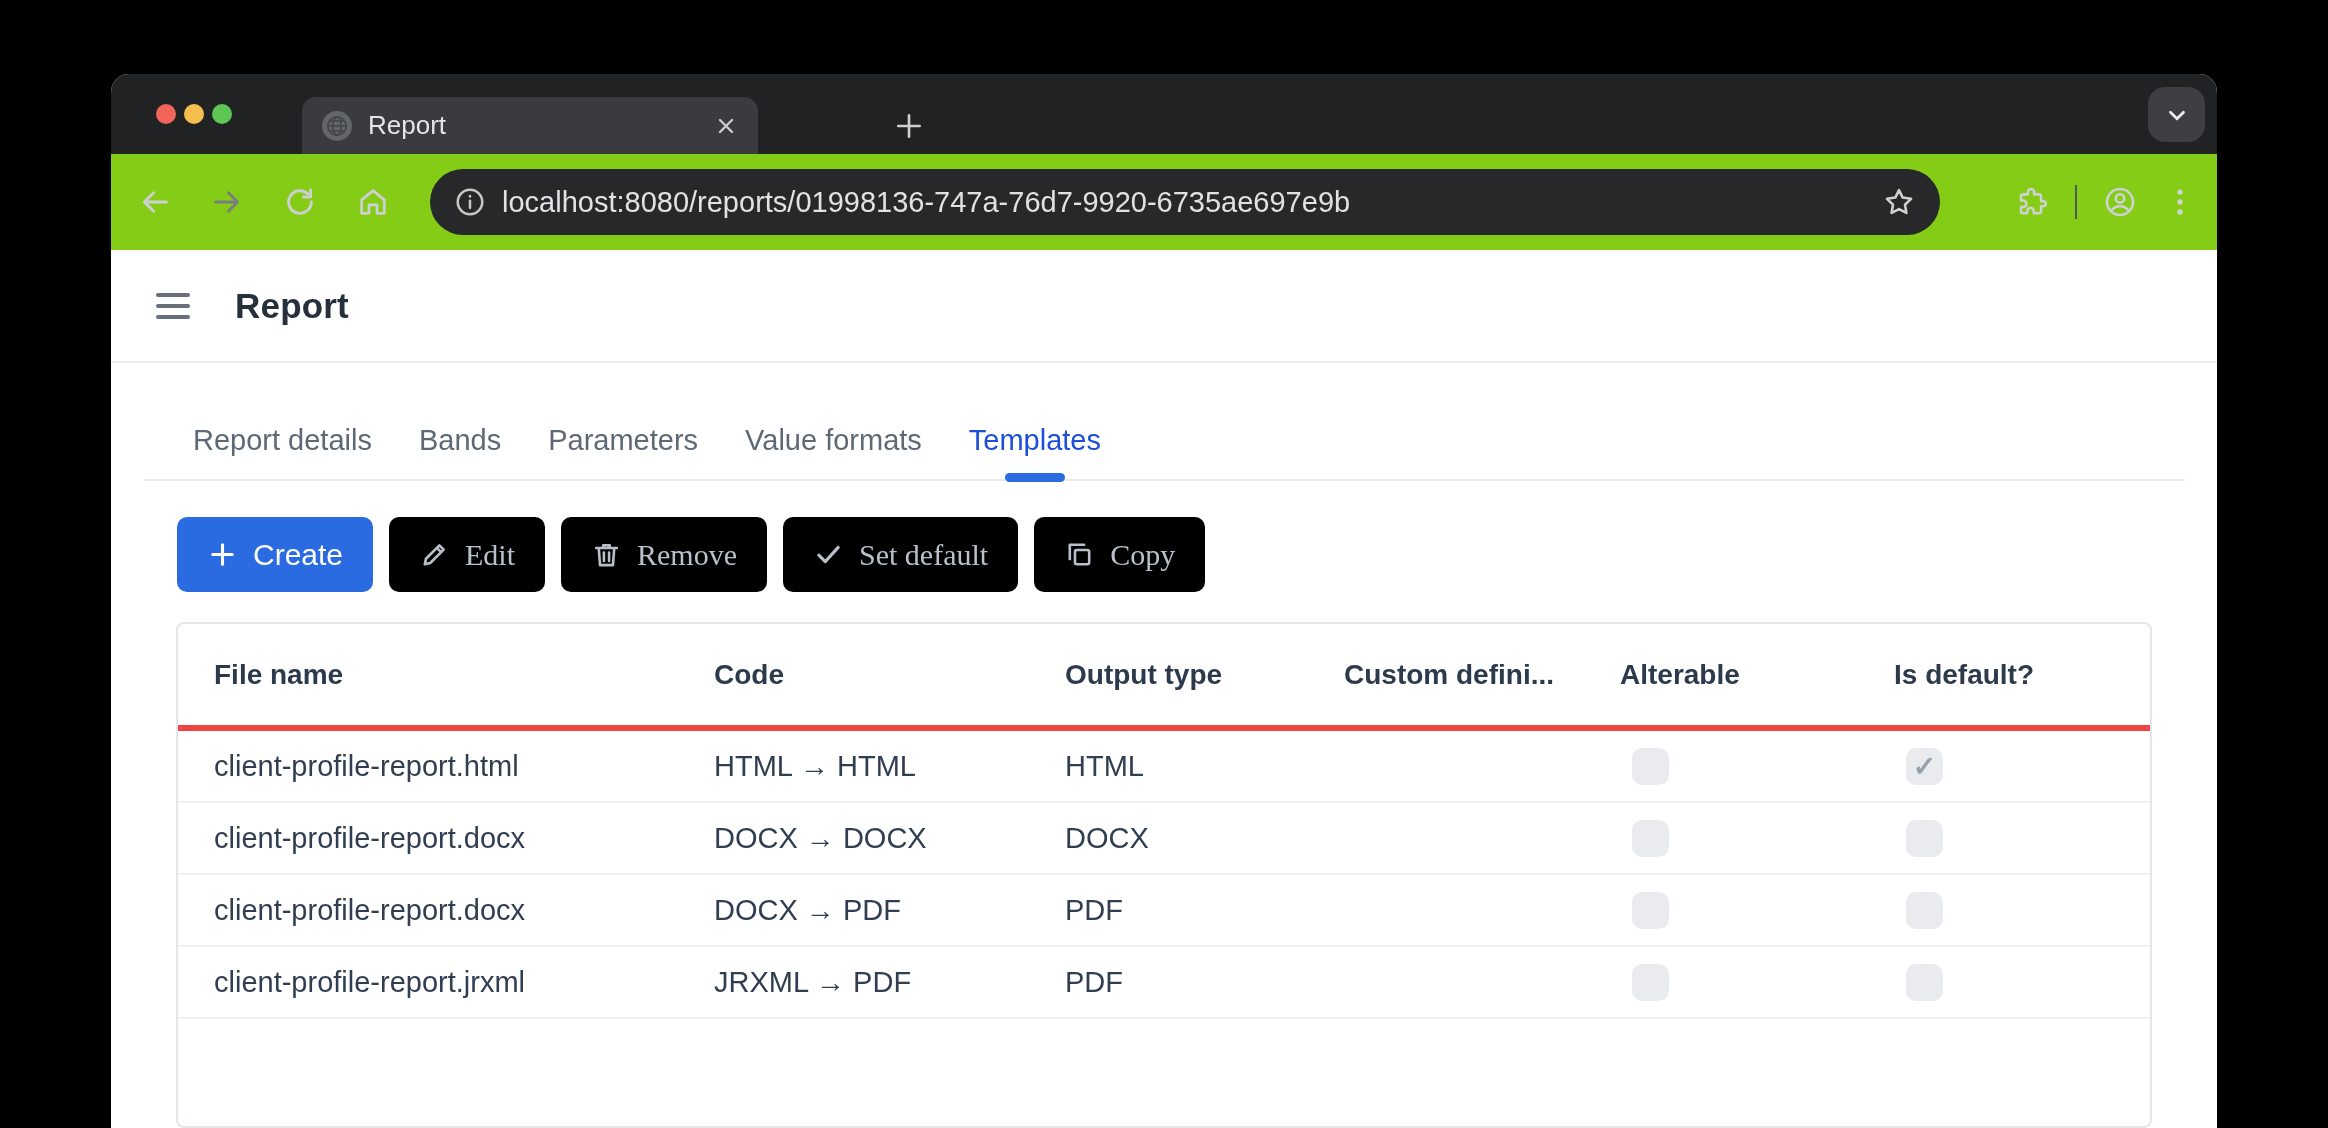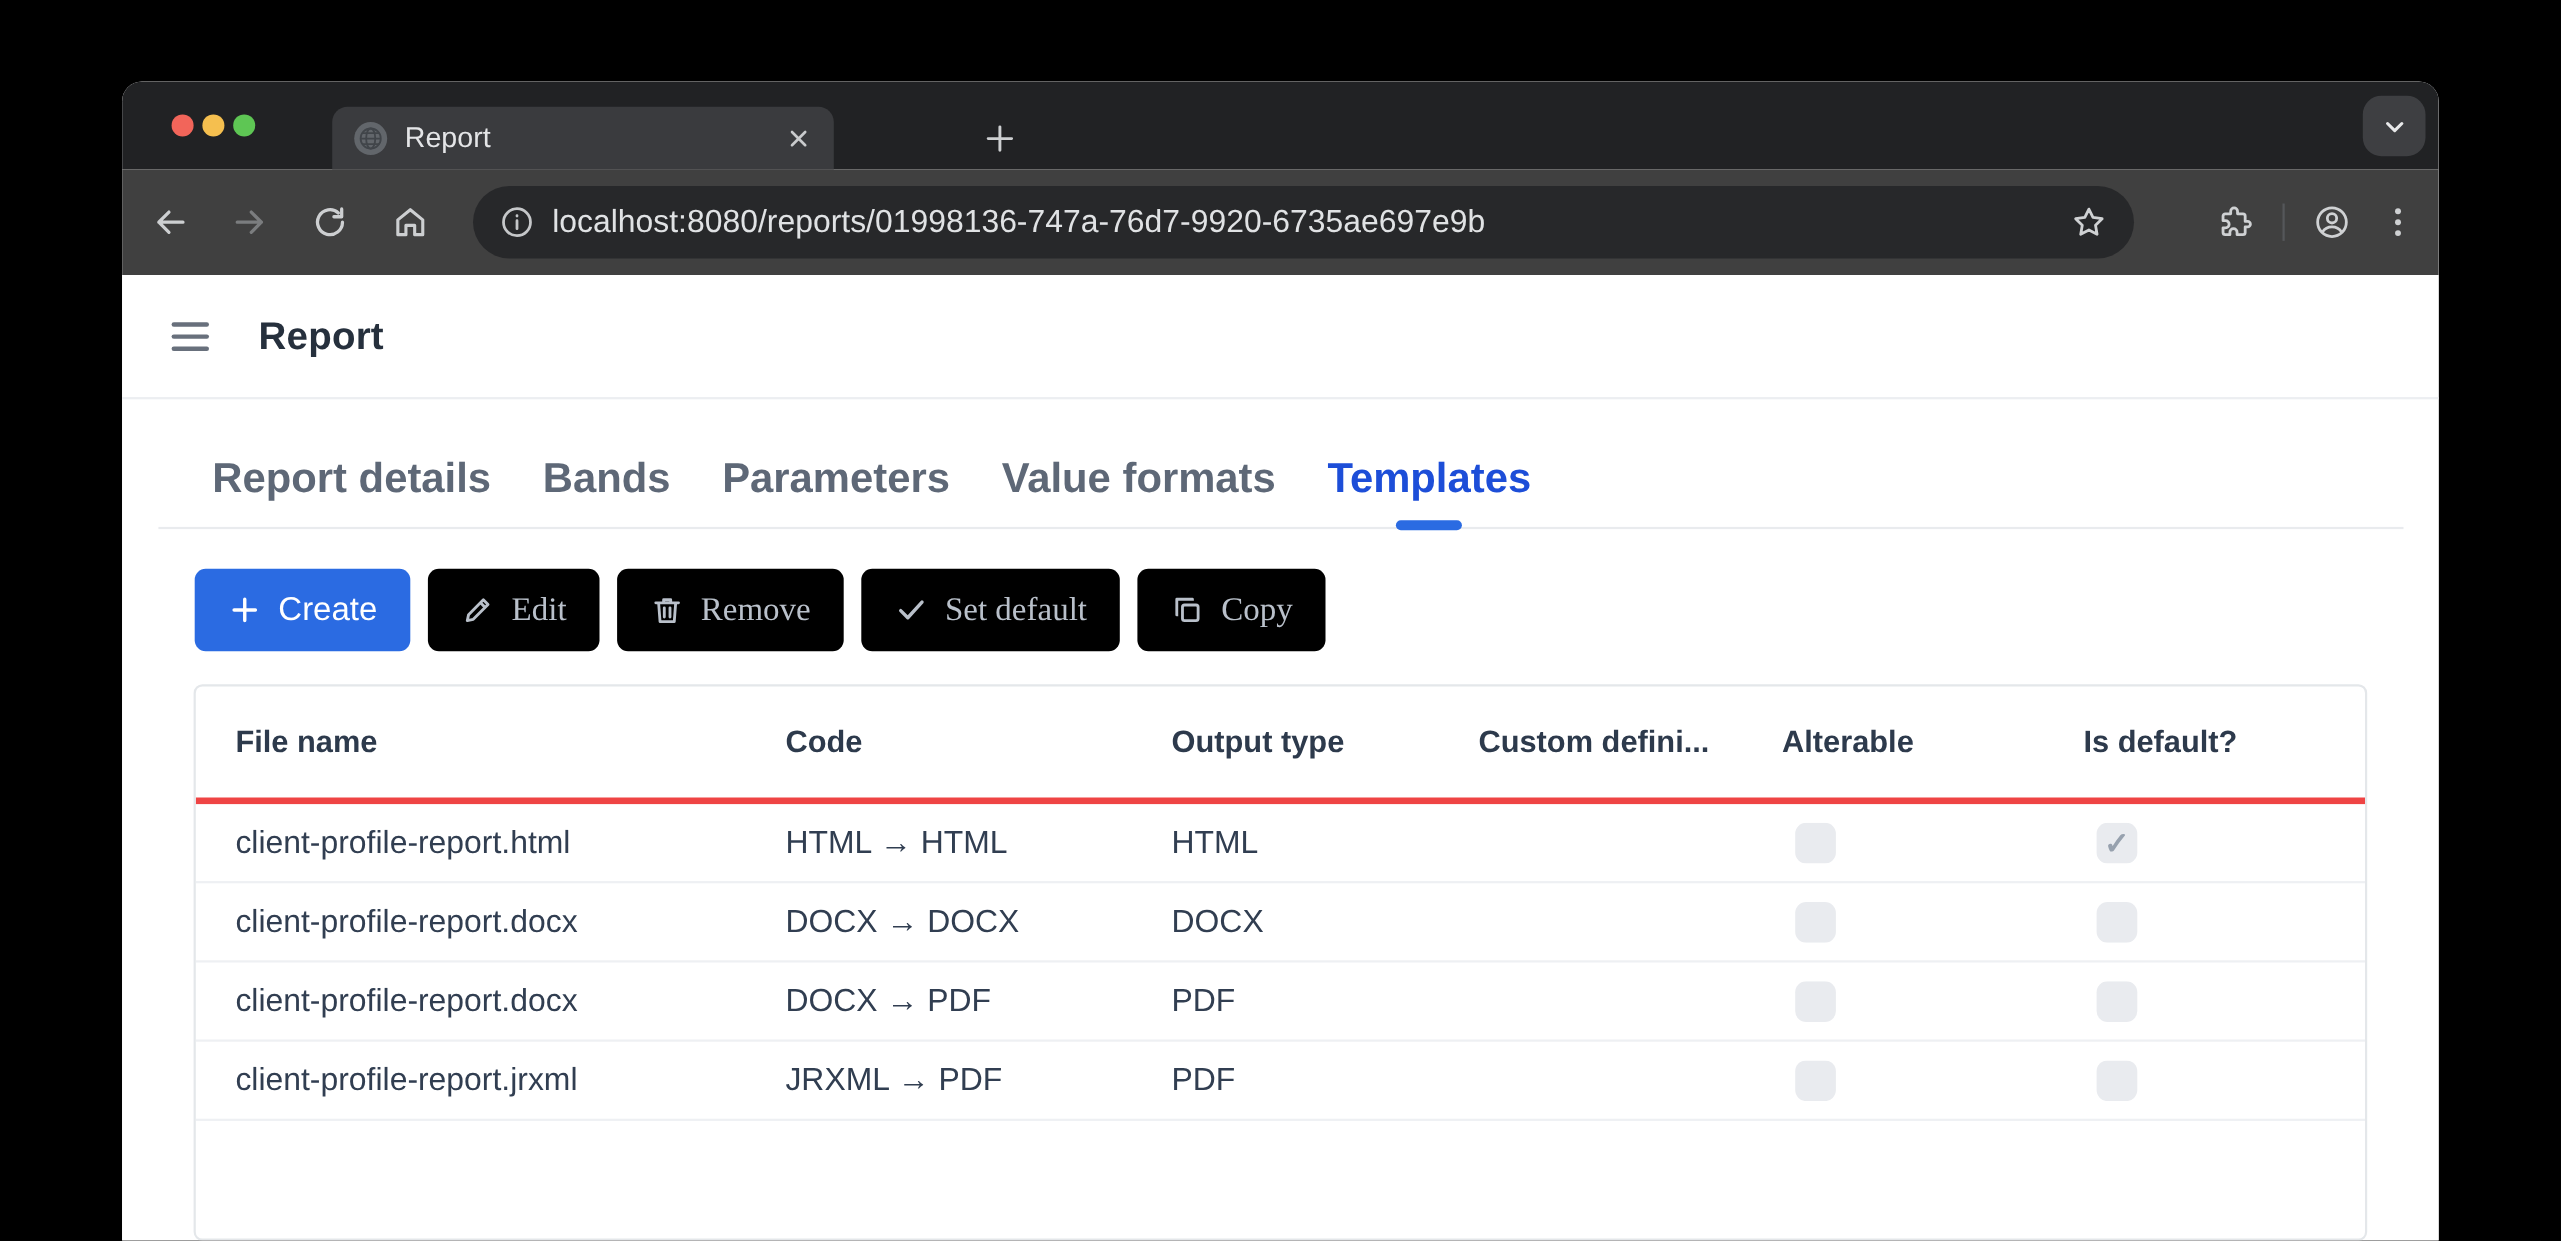--- a/index.html
+++ b/index.html
@@ -22,21 +22,21 @@
           display:flex; align-items:center; padding:0 20px; gap:16px; }
   .favicon { width:30px; height:30px; border-radius:50%; background:#62666b;
              display:flex; align-items:center; justify-content:center; flex:0 0 auto; }
   .btab-title { font-size:26px; color:#e4e5e7; flex:1 1 auto; white-space:nowrap; overflow:hidden; }
   .tab-close { width:24px; height:24px; color:#c9cbcd; flex:0 0 auto; cursor:pointer; }
   .newtab-btn { position:absolute; left:782px; top:36px; width:32px; height:32px; color:#cdcfd1; }
   .chevron-btn { position:absolute; left:2037px; top:13px; width:57px; height:55px;
                  border-radius:17px; background:#3e3f42; display:flex; align-items:center; justify-content:center; color:#e8e9ea; }
 
   
-  .toolbar { position:relative; height:96px; background:#404040; display:flex; align-items:center; }
+  .toolbar { position:relative; height:96px; background:#84cc16; display:flex; align-items:center; }
   .nav-ico { position:absolute; top:31px; width:34px; height:34px; color:#cdcfd1; }
   .ico-back { left:27px; } .ico-fwd { left:99px; color:#7b7d7f; } .ico-reload { left:172px; } .ico-home { left:245px; }
   .omnibox { position:absolute; left:319px; top:15px; width:1510px; height:66px;
              background:#27282a; border-radius:33px; display:flex; align-items:center; padding:0 24px; }
   .info-ico { width:32px; height:32px; color:#c5c7c9; flex:0 0 auto; }
   .url-text { margin-left:16px; font-size:29px; color:#e0e2e4; white-space:nowrap; overflow:hidden; flex:1 1 auto; }
   .star-ico { width:34px; height:34px; color:#cfd1d3; flex:0 0 auto; }
   .tb-right { position:absolute; right:20px; top:0; height:96px; display:flex; align-items:center; gap:26px; }
   .tb-right .ricon { width:34px; height:34px; color:#cfd1d3; }
   .vsep { width:2px; height:34px; background:#55575a; }
@@ -44,21 +44,21 @@
   
   .content { position:relative; height:878px; background:#ffffff; color:#303d50; }
 
   .app-header { height:113px; display:flex; align-items:center; border-bottom:2px solid #eceef1; }
   .hamburger { margin-left:45px; width:34px; height:26px; display:flex; flex-direction:column; justify-content:space-between; cursor:pointer; }
   .hamburger i { display:block; height:4px; border-radius:2px; background:#68707c; }
   .app-title { margin-left:45px; font-size:35px; font-weight:700; color:#26303d; letter-spacing:0.2px; }
 
   .tabsbar { position:relative; height:118px; display:flex; align-items:flex-end; padding-left:82px; gap:47px; }
   .tabsbar .baseline { position:absolute; left:33px; right:32px; bottom:0; height:2px; background:#e9ebee; }
-  .tab { position:relative; padding-bottom:24px; font-size:38px; color:#5e6877; cursor:pointer; white-space:nowrap;font-weight:bold; }
+  .tab { position:relative; padding-bottom:24px; font-size:29px; color:#5e6877; cursor:pointer; white-space:nowrap; }
   .tab.active { color:#1d4ed8; }
   .tab.active::after { content:''; position:absolute; left:50%; transform:translateX(-50%);
                        bottom:-1px; width:60px; height:9px; border-radius:5px; background:#2b6be2; }
 
   .actionbar { margin:36px 0 0 66px; display:flex; gap:16px; }
   .abtn { height:75px; border-radius:10px; display:flex; align-items:center; padding:0 30px; gap:15px;
           font-size:30px; cursor:pointer; user-select:none; }
   .abtn .bicon { width:31px; height:31px; }
   .abtn.primary { background:#2b6be2; color:#ffffff; font-weight:500; }
   .abtn.disabled { background:#000000; color:#b9c0ca; cursor:default;font-family:Liberation Serif, serif; }

